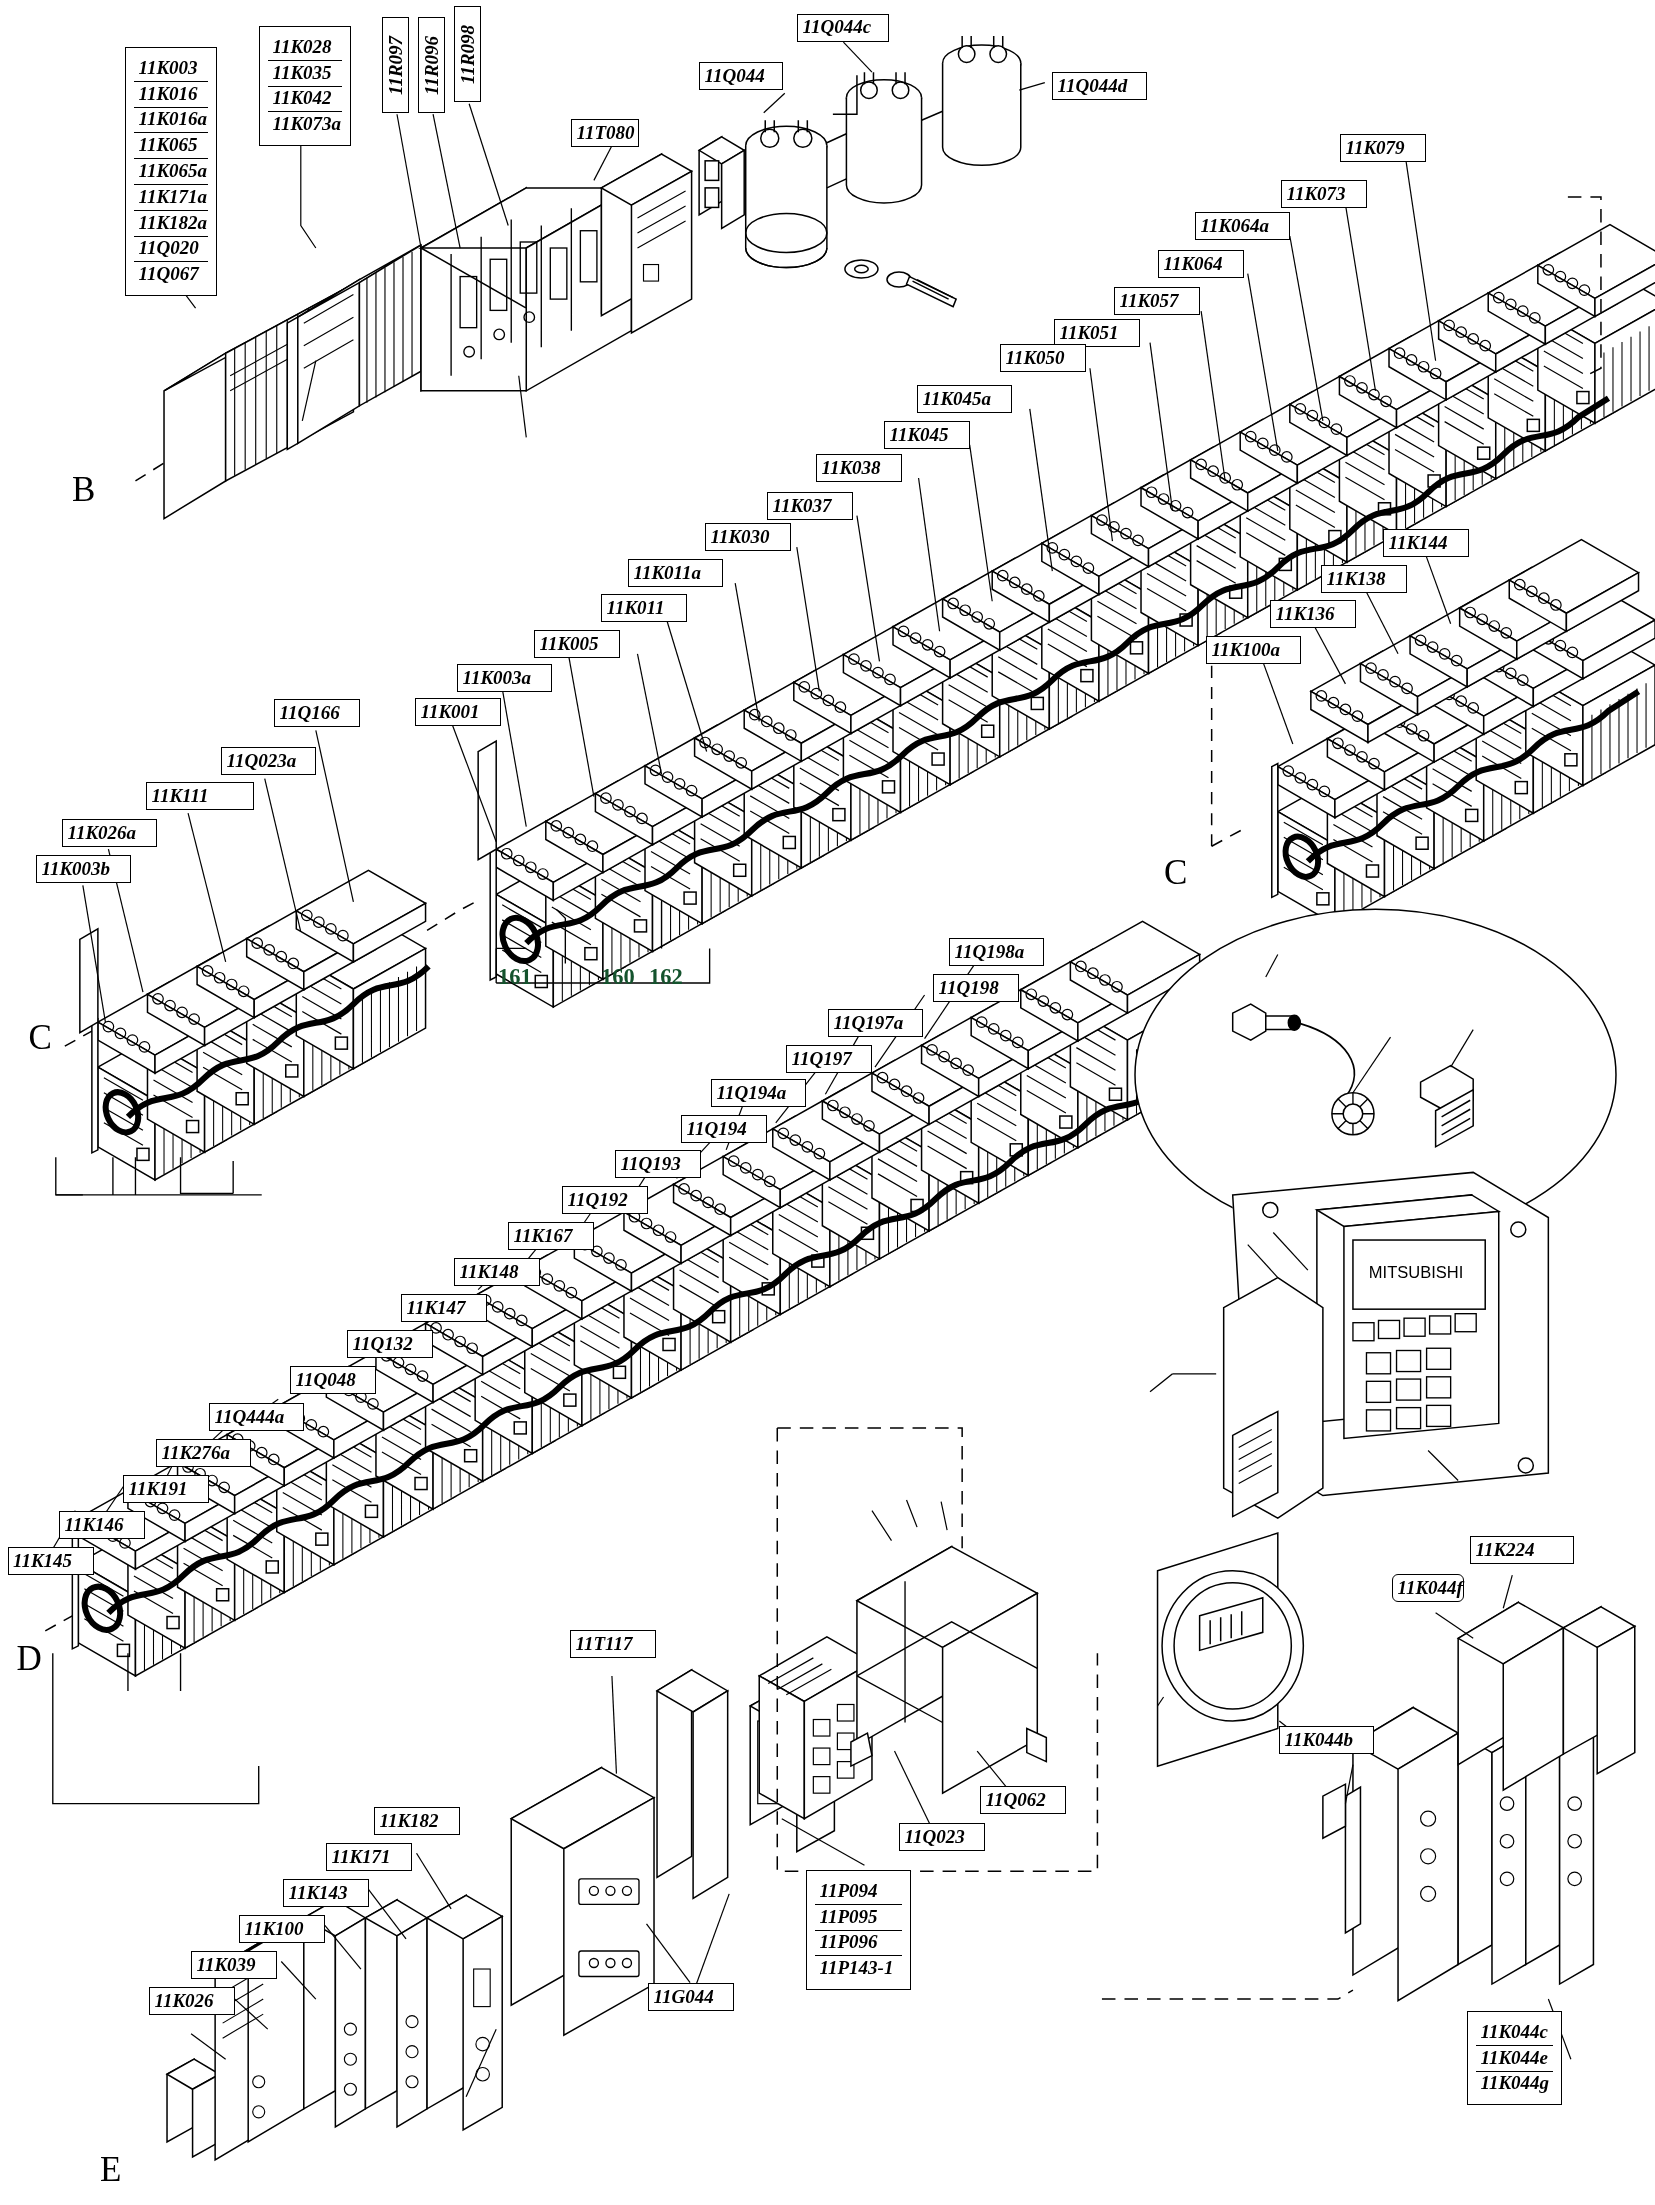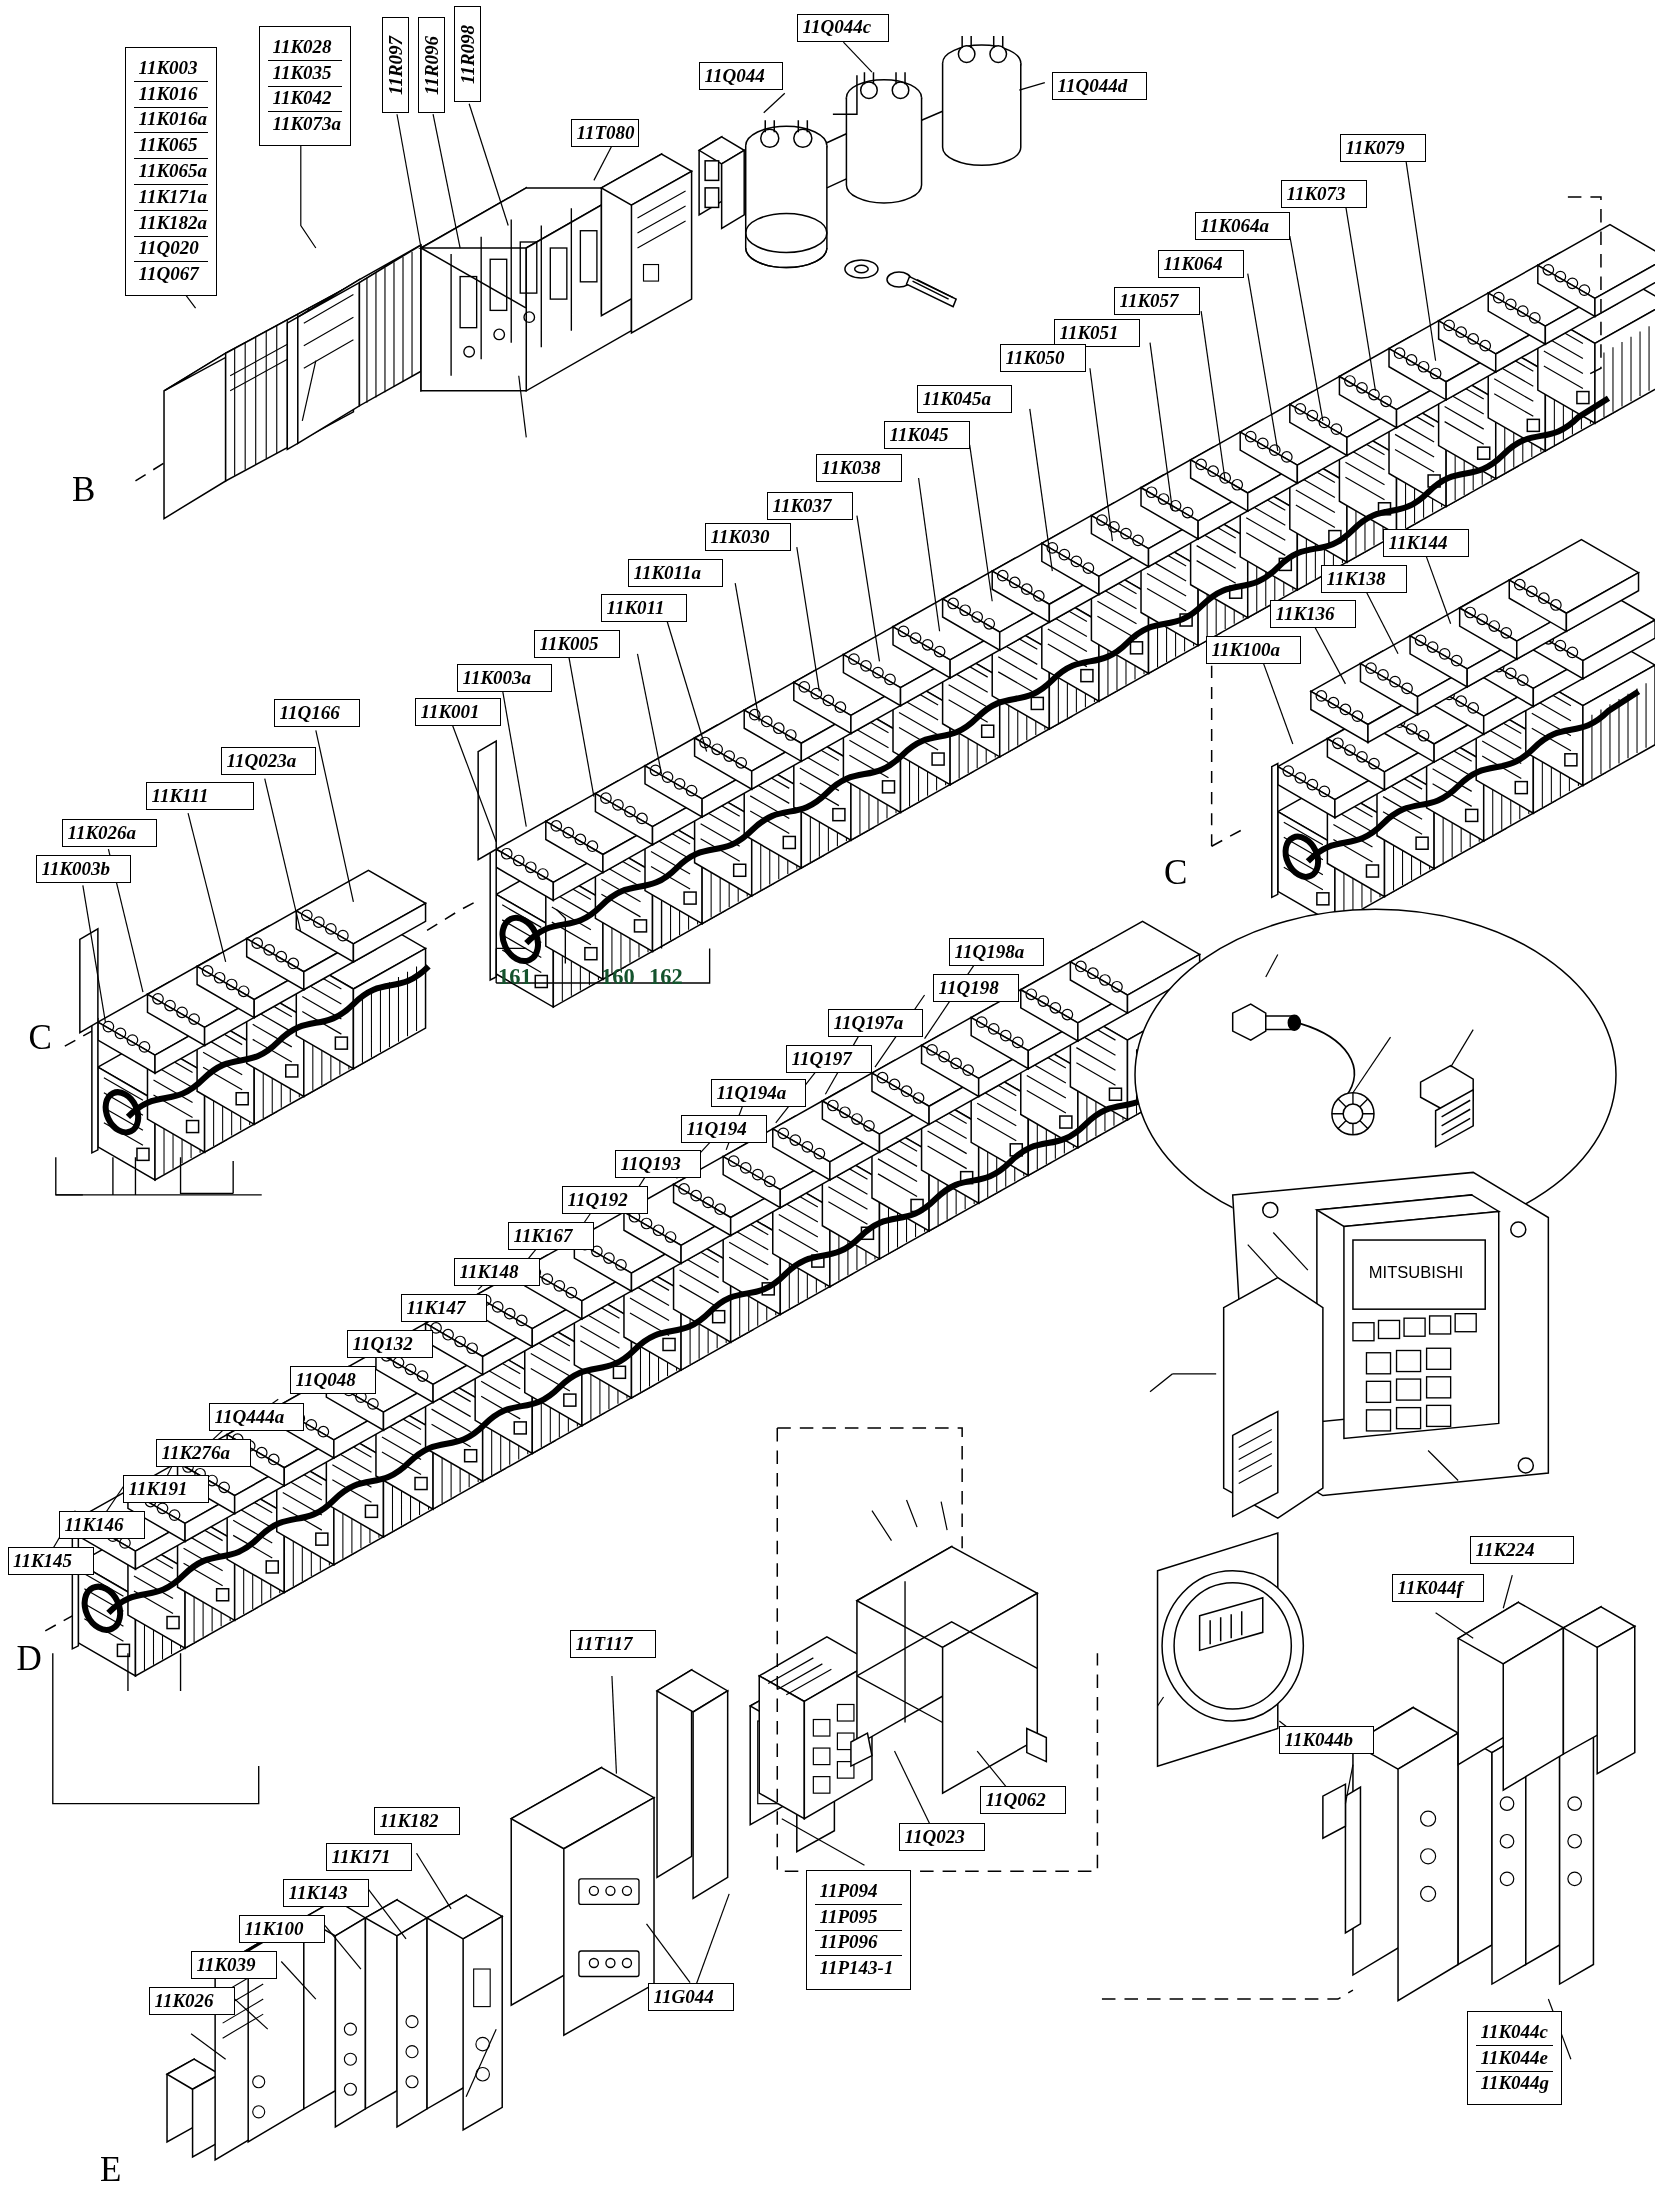--- a/index.html
+++ b/index.html
@@ -964,21 +964,21 @@
         <div>11P143-1</div>
       </div>
       <div class="lbl" style="left: 648px; top: 1983px; width: 86px;">11G044</div>
       <div class="lbl" style="left: 374px; top: 1807px; width: 86px;">11K182</div>
       <div class="lbl" style="left: 326px; top: 1843px; width: 86px;">11K171</div>
       <div class="lbl" style="left: 283px; top: 1879px; width: 86px;">11K143</div>
       <div class="lbl" style="left: 239px; top: 1915px; width: 86px;">11K100</div>
       <div class="lbl" style="left: 191px; top: 1951px; width: 86px;">11K039</div>
       <div class="lbl" style="left: 149px; top: 1987px; width: 86px;">11K026</div>
       <div class="lbl" style="left: 1470px; top: 1536px; width: 104px;">11K224</div>
-      <div class="lbl" style="left: 1392px; top: 1574px; width: 92px;">11K044f</div>
+      <div class="lbl" style="left: 1392px; top: 1574px; width: 72px; border-radius: 6px;">11K044f</div>
       <div class="lbl" style="left: 1279px; top: 1726px; width: 95px;">11K044b</div>
       <div class="lbl multi" style="left: 1467px; top: 2011px; width: 95px;">
         <div>11K044c</div>
         <div>11K044e</div>
         <div>11K044g</div>
       </div>
     </div>
 
 </div>
 

